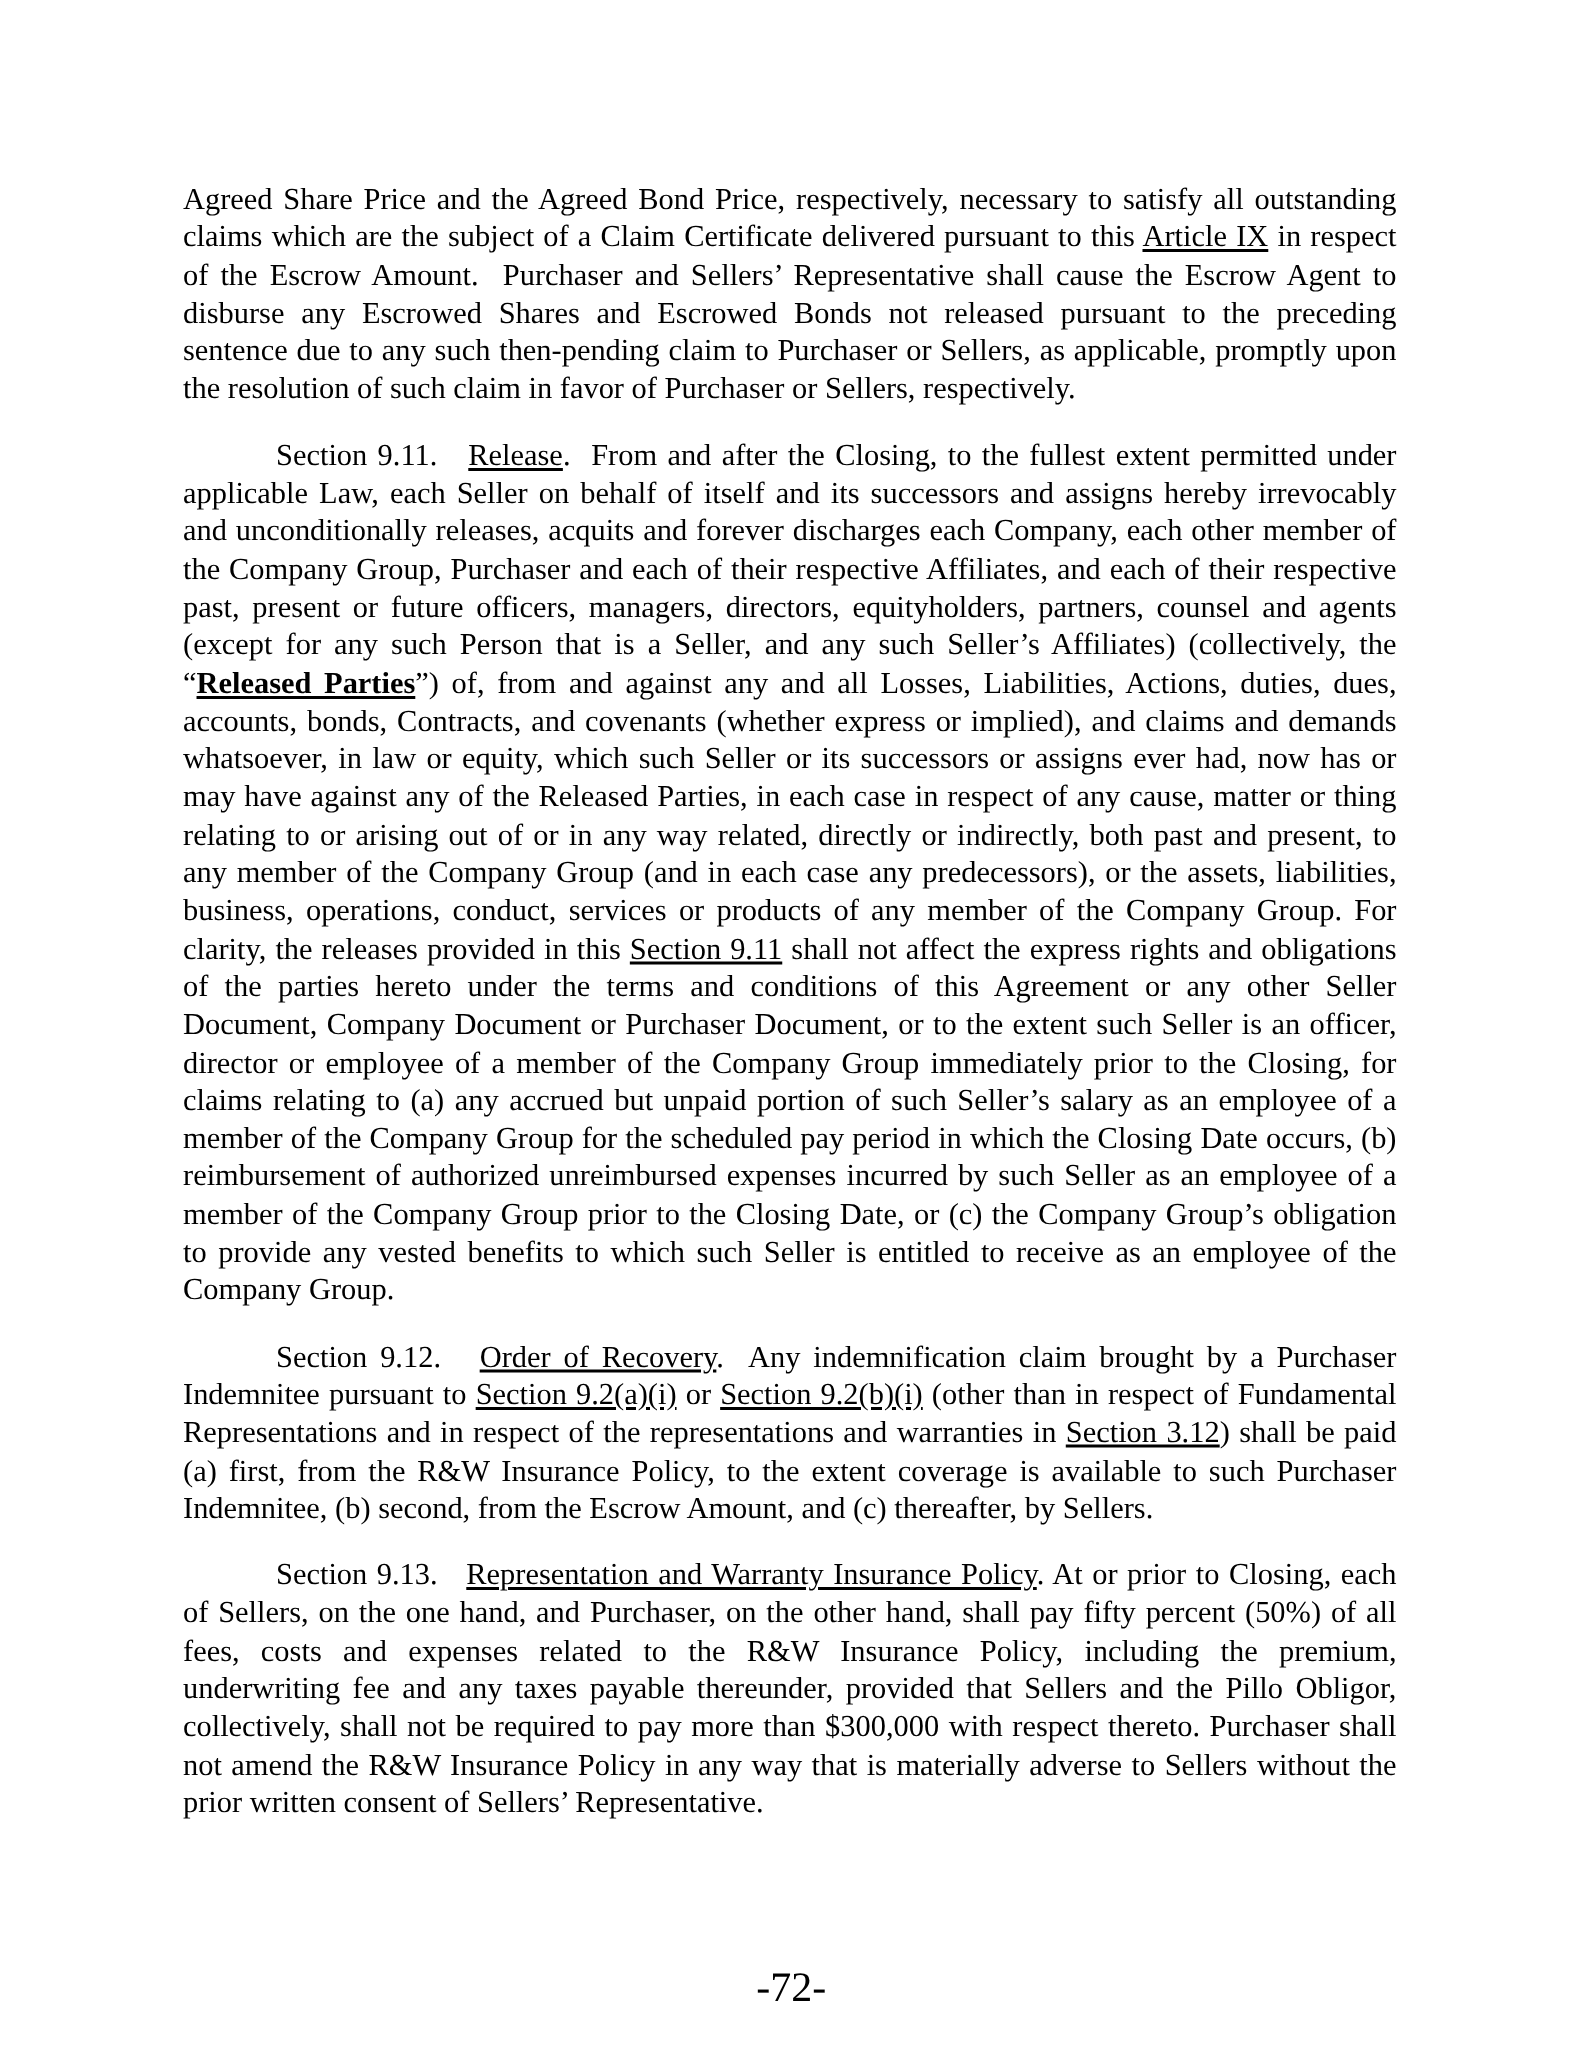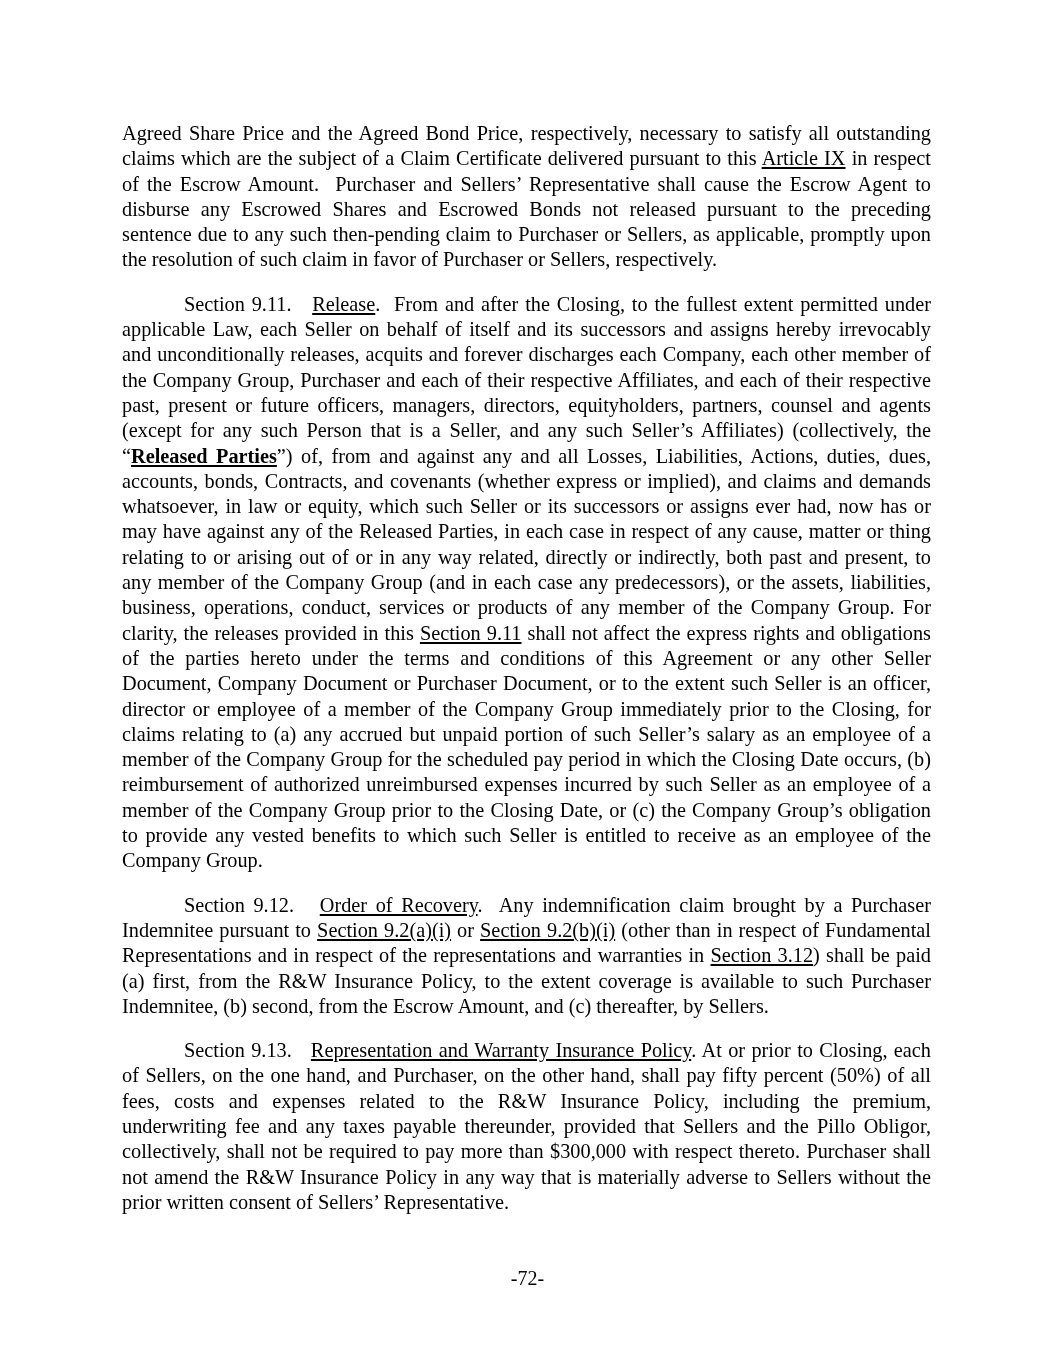--- a/index.html
+++ b/index.html
@@ -36,25 +36,25 @@
   .u {
     text-decoration: underline;
   }
   .bu {
     font-weight: bold;
     text-decoration: underline;
     font-family: Liberation Serif, serif;
   }
   .footer {
     position: absolute;
-    top: 1266px;
+    top: 1314px;
     left: 0;
     width: 100%;
     text-align: center;
-    font-size: 20px;
+    font-size: 28px;
     line-height: 24px;
   }
 </style>
 </head>
 <body>
 
 <div class="page">
   <div class="doc-body" id="doc-body">
       <p class="para"><span>Agreed Share Price and the Agreed Bond Price, respectively, necessary to satisfy all outstanding claims which are the subject of a Claim Certificate delivered pursuant to this </span><span class="u">Article IX</span><span> in respect of the Escrow Amount.&nbsp; Purchaser and Sellers’ Representative shall cause the Escrow Agent to disburse any Escrowed Shares and Escrowed Bonds not released pursuant to the preceding sentence due to any such then-pending claim to Purchaser or Sellers, as applicable, promptly upon the resolution of such claim in favor of Purchaser or Sellers, respectively.</span></p>
       <p class="para indent"><span>Section 9.11.&nbsp;&nbsp; </span><span class="u">Release</span><span>.&nbsp; From and after the Closing, to the fullest extent permitted under applicable Law, each Seller on behalf of itself and its successors and assigns hereby irrevocably and unconditionally releases, acquits and forever discharges each Company, each other member of the Company Group, Purchaser and each of their respective Affiliates, and each of their respective past, present or future officers, managers, directors, equityholders, partners, counsel and agents (except for any such Person that is a Seller, and any such Seller’s Affiliates) (collectively, the “</span><span class="bu">Released Parties</span><span>”) of, from and against any and all Losses, Liabilities, Actions, duties, dues, accounts, bonds, Contracts, and covenants (whether express or implied), and claims and demands whatsoever, in law or equity, which such Seller or its successors or assigns ever had, now has or may have against any of the Released Parties, in each case in respect of any cause, matter or thing relating to or arising out of or in any way related, directly or indirectly, both past and present, to any member of the Company Group (and in each case any predecessors), or the assets, liabilities, business, operations, conduct, services or products of any member of the Company Group. For clarity, the releases provided in this </span><span class="u">Section 9.11</span><span> shall not affect the express rights and obligations of the parties hereto under the terms and conditions of this Agreement or any other Seller Document, Company Document or Purchaser Document, or to the extent such Seller is an officer, director or employee of a member of the Company Group immediately prior to the Closing, for claims relating to (a) any accrued but unpaid portion of such Seller’s salary as an employee of a member of the Company Group for the scheduled pay period in which the Closing Date occurs, (b) reimbursement of authorized unreimbursed expenses incurred by such Seller as an employee of a member of the Company Group prior to the Closing Date, or (c) the Company Group’s obligation to provide any vested benefits to which such Seller is entitled to receive as an employee of the Company Group.</span></p>

